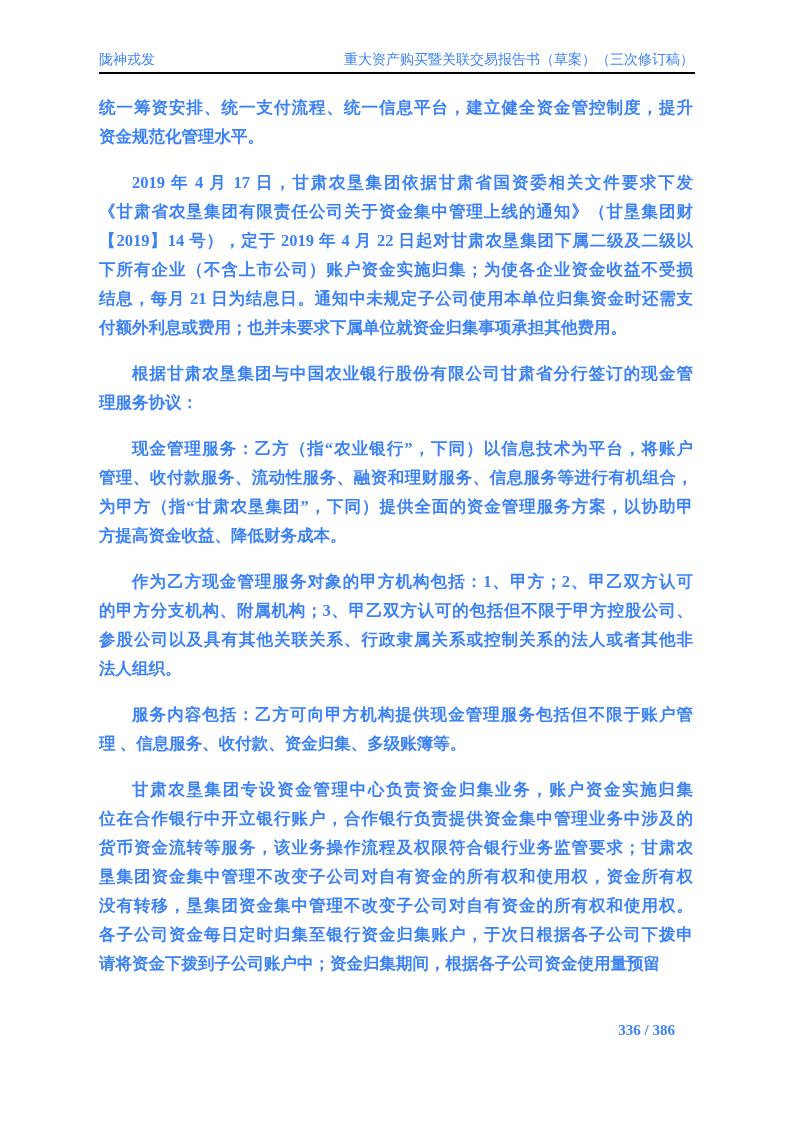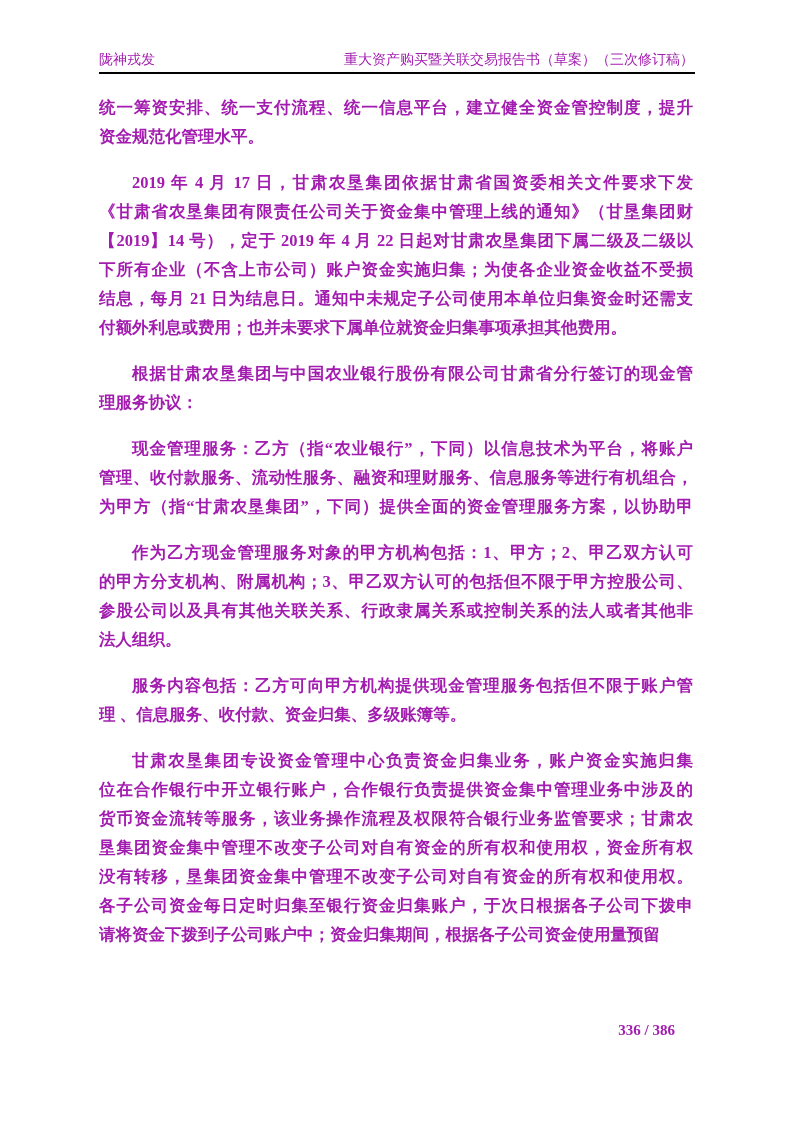--- a/index.html
+++ b/index.html
@@ -3,21 +3,21 @@
 <meta charset="utf-8">
 <style>
   * { margin: 0; padding: 0; box-sizing: border-box; }
   html, body { background: #888; }
   .page {
     position: relative;
     width: 793px;
     height: 1122px;
     margin: 0 auto;
     background: #ffffff;
-    color: #a21caf;
+    color: #3b82f6;
     font-family: "Liberation Serif", "DejaVu Serif", serif;
     overflow: hidden;
   }
   .header {
     position: absolute;
     left: 99px;
     width: 595px;
     top: 51px;
     display: flex;
     justify-content: space-between;
@@ -85,20 +85,21 @@
         <div class="line last">付额外利息或费用；也并未要求下属单位就资金归集事项承担其他费用。</div>
       </div>
       <div class="para">
         <div class="line indent">根据甘肃农垦集团与中国农业银行股份有限公司甘肃省分行签订的现金管</div>
         <div class="line last">理服务协议：</div>
       </div>
       <div class="para">
         <div class="line indent">现金管理服务：乙方（指“农业银行”，下同）以信息技术为平台，将账户</div>
         <div class="line">管理、收付款服务、流动性服务、融资和理财服务、信息服务等进行有机组合，</div>
         <div class="line">为甲方（指“甘肃农垦集团”，下同）提供全面的资金管理服务方案，以协助甲</div>
+        <div class="line last">方提高资金收益、降低财务成本。</div>
       </div>
       <div class="para">
         <div class="line indent">作为乙方现金管理服务对象的甲方机构包括：1、甲方；2、甲乙双方认可</div>
         <div class="line">的甲方分支机构、附属机构；3、甲乙双方认可的包括但不限于甲方控股公司、</div>
         <div class="line">参股公司以及具有其他关联关系、行政隶属关系或控制关系的法人或者其他非</div>
         <div class="line last">法人组织。</div>
       </div>
       <div class="para">
         <div class="line indent">服务内容包括：乙方可向甲方机构提供现金管理服务包括但不限于账户管</div>
         <div class="line last">理 、信息服务、收付款、资金归集、多级账簿等。</div>

